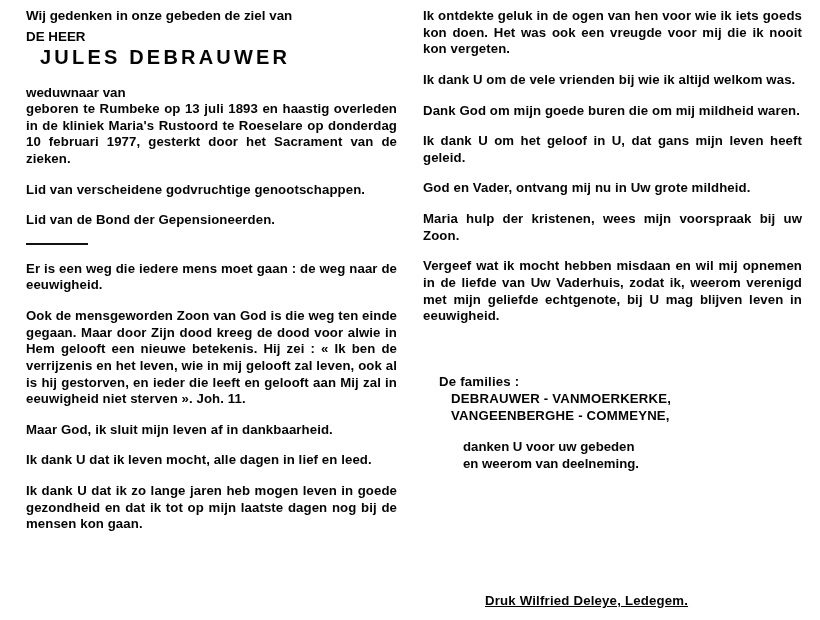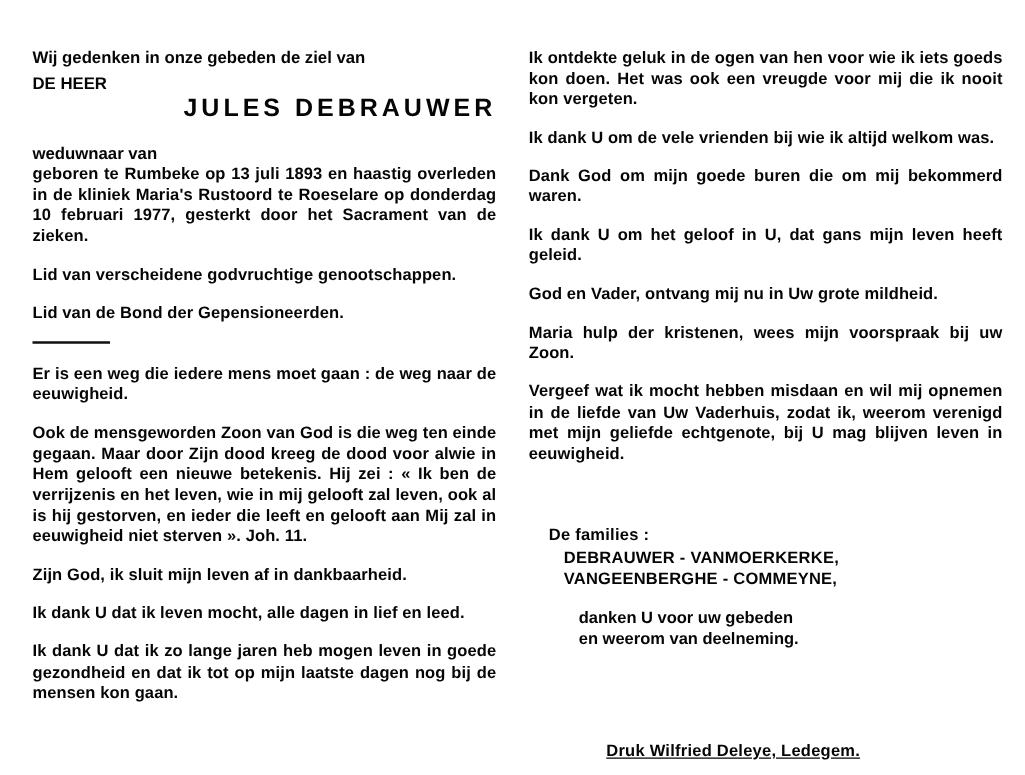--- a/index.html
+++ b/index.html
@@ -12,21 +12,21 @@
     height: 620px;
     font-family: "Liberation Sans", sans-serif;
     color: #050505;
     overflow: hidden;
   }
   .card {
     position: relative;
     width: 820px;
     height: 620px;
     box-sizing: border-box;
-    padding: 38px 18px 10px 26px;
+    padding: 8px 18px 10px 26px;
     display: flex;
     flex-direction: row;
     gap: 26px;
   }
   .col {
     width: 372px;
     box-sizing: border-box;
     position: relative;
   }
   .col.right {
@@ -50,21 +50,20 @@
   .deheer {
     font-size: 13.4px;
     font-weight: bold;
     margin: 0 0 2px 0;
   }
   .name {
     font-size: 20px;
     font-weight: bold;
     letter-spacing: 3.2px;
     margin: 0 0 6px 14px;
-    text-align: right;
   }
   .widower {
     font-size: 13.4px;
     font-weight: bold;
     margin: 16px 0 1px 0;
   }
   .spouse {
     font-size: 13.4px;
     font-weight: bold;
     margin: 0 0 14px 14px;
@@ -126,31 +125,31 @@
     <p>geboren te Rumbeke op 13 juli 1893 en haastig overleden in de kliniek Maria's Rustoord te Roeselare op donderdag 10 februari 1977, gesterkt door het Sacrament van de zieken.</p>
 
     <p class="nojust">Lid van verscheidene godvruchtige genootschappen.</p>
 
     <p class="nojust">Lid van de Bond der Gepensioneerden.</p>
 
     <div class="divider"></div>
 
     <p>Er is een weg die iedere mens moet gaan : de weg naar de eeuwigheid.</p>
     <p>Ook de mensgeworden Zoon van God is die weg ten einde gegaan. Maar door Zijn dood kreeg de dood voor alwie in Hem gelooft een nieuwe betekenis. Hij zei : « Ik ben de verrijzenis en het leven, wie in mij gelooft zal leven, ook al is hij gestorven, en ieder die leeft en gelooft aan Mij zal in eeuwigheid niet sterven ». Joh. 11.</p>
-    <p class="nojust">Zijn God, ik sluit mijn leven af in dankbaarheid.</p>
+    <p class="nojust">Maar God, ik sluit mijn leven af in dankbaarheid.</p>
     <p>Ik dank U dat ik leven mocht, alle dagen in lief en leed.</p>
     <p>Ik dank U dat ik zo lange jaren heb mogen leven in goede gezondheid en dat ik tot op mijn laatste dagen nog bij de mensen kon gaan.</p>
 
   </div>
 
   <div class="col right">
 
     <p>Ik ontdekte geluk in de ogen van hen voor wie ik iets goeds kon doen. Het was ook een vreugde voor mij die ik nooit kon vergeten.</p>
     <p>Ik dank U om de vele vrienden bij wie ik altijd welkom was.</p>
-    <p>Dank God om mijn goede buren die om mij bekommerd waren.</p>
+    <p>Dank God om mijn goede buren die om mij mildheid waren.</p>
     <p>Ik dank U om het geloof in U, dat gans mijn leven heeft geleid.</p>
     <p>God en Vader, ontvang mij nu in Uw grote mildheid.</p>
     <p>Maria hulp der kristenen, wees mijn voorspraak bij uw Zoon.</p>
     <p>Vergeef wat ik mocht hebben misdaan en wil mij opnemen in de liefde van Uw Vaderhuis, zodat ik, weerom verenigd met mijn geliefde echtgenote, bij U mag blijven leven in eeuwigheid.</p>
 
     <div class="families">
       <div class="line">De families :</div>
       <div class="line indent">DEBRAUWER - VANMOERKERKE,</div>
       <div class="line indent">VANGEENBERGHE - COMMEYNE,</div>
     </div>

